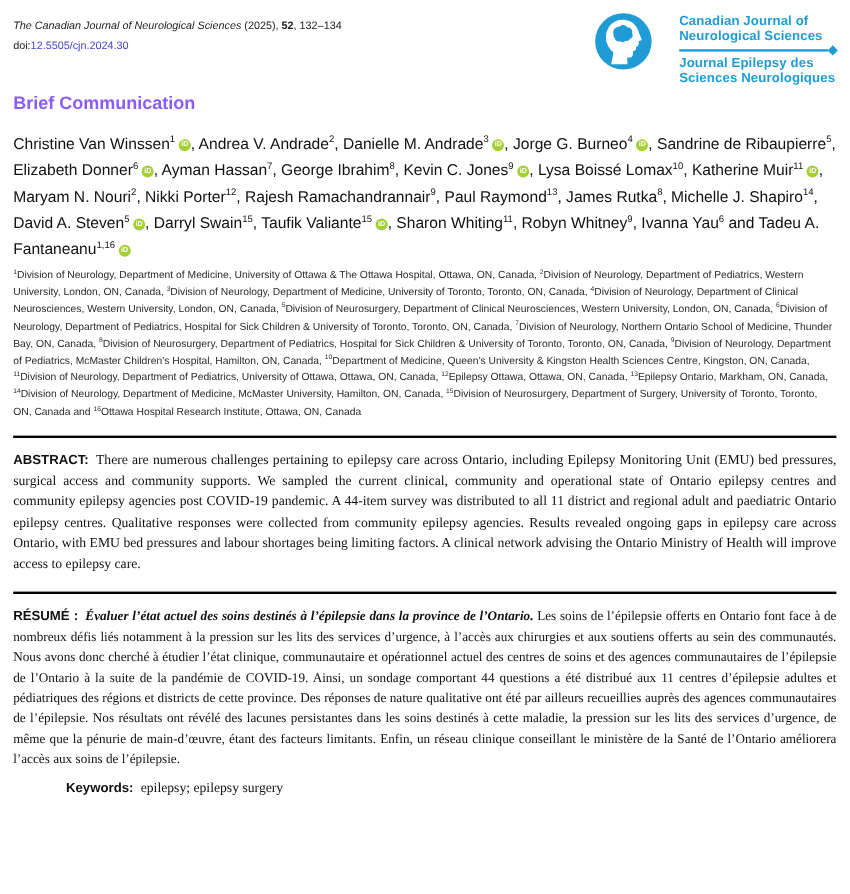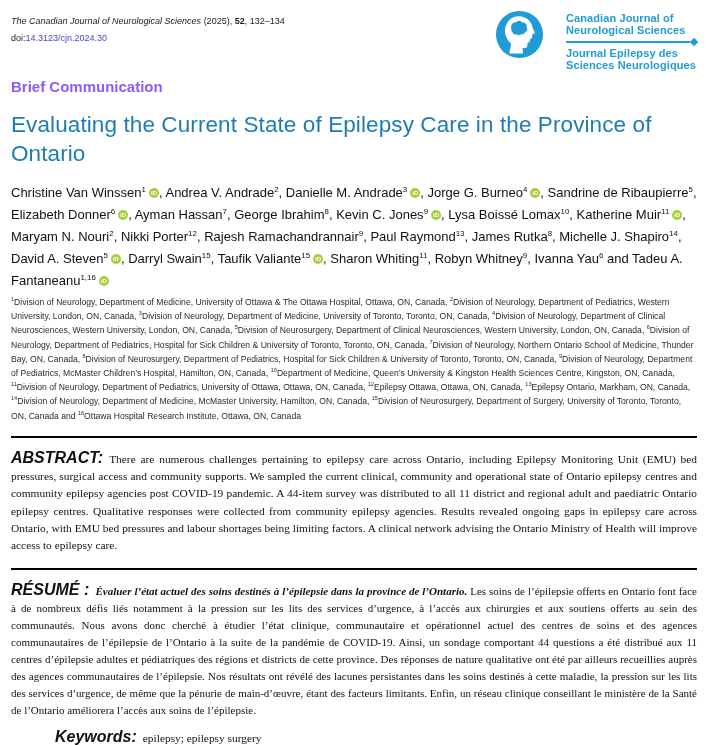--- a/index.html
+++ b/index.html
@@ -34,33 +34,33 @@
     align-items:center; justify-content:center; margin-left:3px;
     vertical-align:2px; cursor:pointer;
   }
   
   .affiliations { margin-top:3px; font-size:8.6px; line-height:14.2px; color:#2a2a2a; text-align:left; }
   .affiliations sup { font-size:65%; line-height:0; vertical-align:super; }
   
   .rule { border:none; height:2px; background:#000; margin-top:13px; }
   
   .serif-block { font-family:"Liberation Serif", serif; font-size:11.4px; line-height:17.3px; text-align:justify; margin-top:11px; color:#111; }
-  .block-label { font-family:"Liberation Sans", sans-serif; font-weight:bold; font-size:16px; margin-right:6px;font-style:italic; }
+  .block-label { font-family:"Liberation Sans", sans-serif; font-weight:bold; font-size:11px; margin-right:6px; }
   .resume-lead { font-weight:bold;font-style:italic; }
   .keywords { margin-top:9px; font-family:"Liberation Serif", serif; font-size:11.4px; color:#111;margin-left:44px; }
 </style>
 </head>
 <body>
 
 <div class="page">
 
   <div class="top-row">
     <div class="journal-meta">
       <div><span class="journal-name">The Canadian Journal of Neurological Sciences</span><span> (2025), </span><span class="vol">52</span><span>, 132–134</span></div>
-      <div><span>doi:</span><a class="doi-link">14.3123/cjn.2024.30</a></div>
+      <div><span>doi:</span><a class="doi-link">12.5505/cjn.2024.30</a></div>
     </div>
     <div class="logo">
       <div class="logo-mark">
         <svg width="49" height="49" viewBox="0 0 50 50" aria-hidden="true">
           <circle cx="25" cy="25" r="24" fill="#1F9CD6"></circle>
           <path fill="#ffffff" d="M24 6.5c8.2 0 13.2 5.2 14.2 11.2l2.6 6.1-2.9 1.1c.6 3-.4 4.4-2.2 4.7.5 2.3-.6 3.6-2.5 3.8l-.1 2.7c-.1 2.3-2.4 3-4.9 2.6l.3 5.8H14.6l1.9-10c-4.5-4.2-6.8-9-6.3-14.5C10.9 12.4 16.4 6.5 24 6.5z"></path>
           <path fill="#1F9CD6" d="M16.8 19.6c-1.6-4 1.5-7.6 4.8-7.1 1.8-2 5.2-1.7 6.5.4 3-.3 5.3 2.5 4.2 5.3 1.3 1.6.4 4-1.7 4.4-.4 1.7-2.3 2.6-3.9 1.9-.9 1.4-3 1.6-4.1.4-2.4.8-4.9-.6-5-2.9-.9-.6-1.3-1.5-.8-2.4z"></path>
         </svg>
       </div>
       <div class="logo-text">
@@ -71,21 +71,20 @@
           <span class="diamond"></span>
         </div>
         <div>Journal Epilepsy des</div>
         <div>Sciences Neurologiques</div>
       </div>
     </div>
   </div>
 
   <div class="section-label">Brief Communication</div>
 
-  <h1 class="page-title">Evaluating the Current State of Epilepsy Care in the Province of Ontario</h1>
 
   <p class="authors"><span><span>Christine Van Winssen</span><sup>1</sup><span class="orcid">iD</span>, </span><span><span>Andrea V. Andrade</span><sup>2</sup>, </span><span><span>Danielle M. Andrade</span><sup>3</sup><span class="orcid">iD</span>, </span><span><span>Jorge G. Burneo</span><sup>4</sup><span class="orcid">iD</span>, </span><span><span>Sandrine de Ribaupierre</span><sup>5</sup>, </span><span><span>Elizabeth Donner</span><sup>6</sup><span class="orcid">iD</span>, </span><span><span>Ayman Hassan</span><sup>7</sup>, </span><span><span>George Ibrahim</span><sup>8</sup>, </span><span><span>Kevin C. Jones</span><sup>9</sup><span class="orcid">iD</span>, </span><span><span>Lysa Boissé Lomax</span><sup>10</sup>, </span><span><span>Katherine Muir</span><sup>11</sup><span class="orcid">iD</span>, </span><span><span>Maryam N. Nouri</span><sup>2</sup>, </span><span><span>Nikki Porter</span><sup>12</sup>, </span><span><span>Rajesh Ramachandrannair</span><sup>9</sup>, </span><span><span>Paul Raymond</span><sup>13</sup>, </span><span><span>James Rutka</span><sup>8</sup>, </span><span><span>Michelle J. Shapiro</span><sup>14</sup>, </span><span><span>David A. Steven</span><sup>5</sup><span class="orcid">iD</span>, </span><span><span>Darryl Swain</span><sup>15</sup>, </span><span><span>Taufik Valiante</span><sup>15</sup><span class="orcid">iD</span>, </span><span><span>Sharon Whiting</span><sup>11</sup>, </span><span><span>Robyn Whitney</span><sup>9</sup>, </span><span><span>Ivanna Yau</span><sup>6</sup> and </span><span><span>Tadeu A. Fantaneanu</span><sup>1,16</sup><span class="orcid">iD</span></span></p>
 
   <p class="affiliations"><sup>1</sup>Division of Neurology, Department of Medicine, University of Ottawa &amp; The Ottawa Hospital, Ottawa, ON, Canada, <sup>2</sup>Division of Neurology, Department of Pediatrics, Western University, London, ON, Canada, <sup>3</sup>Division of Neurology, Department of Medicine, University of Toronto, Toronto, ON, Canada, <sup>4</sup>Division of Neurology, Department of Clinical Neurosciences, Western University, London, ON, Canada, <sup>5</sup>Division of Neurosurgery, Department of Clinical Neurosciences, Western University, London, ON, Canada, <sup>6</sup>Division of Neurology, Department of Pediatrics, Hospital for Sick Children &amp; University of Toronto, Toronto, ON, Canada, <sup>7</sup>Division of Neurology, Northern Ontario School of Medicine, Thunder Bay, ON, Canada, <sup>8</sup>Division of Neurosurgery, Department of Pediatrics, Hospital for Sick Children &amp; University of Toronto, Toronto, ON, Canada, <sup>9</sup>Division of Neurology, Department of Pediatrics, McMaster Children’s Hospital, Hamilton, ON, Canada, <sup>10</sup>Department of Medicine, Queen’s University &amp; Kingston Health Sciences Centre, Kingston, ON, Canada, <sup>11</sup>Division of Neurology, Department of Pediatrics, University of Ottawa, Ottawa, ON, Canada, <sup>12</sup>Epilepsy Ottawa, Ottawa, ON, Canada, <sup>13</sup>Epilepsy Ontario, Markham, ON, Canada, <sup>14</sup>Division of Neurology, Department of Medicine, McMaster University, Hamilton, ON, Canada, <sup>15</sup>Division of Neurosurgery, Department of Surgery, University of Toronto, Toronto, ON, Canada and <sup>16</sup>Ottawa Hospital Research Institute, Ottawa, ON, Canada</p>
 
   <hr class="rule">
 
   <p class="serif-block"><span class="block-label">ABSTRACT:</span><span>There are numerous challenges pertaining to epilepsy care across Ontario, including Epilepsy Monitoring Unit (EMU) bed pressures, surgical access and community supports. We sampled the current clinical, community and operational state of Ontario epilepsy centres and community epilepsy agencies post COVID-19 pandemic. A 44-item survey was distributed to all 11 district and regional adult and paediatric Ontario epilepsy centres. Qualitative responses were collected from community epilepsy agencies. Results revealed ongoing gaps in epilepsy care across Ontario, with EMU bed pressures and labour shortages being limiting factors. A clinical network advising the Ontario Ministry of Health will improve access to epilepsy care.</span></p>
 
   <hr class="rule">

